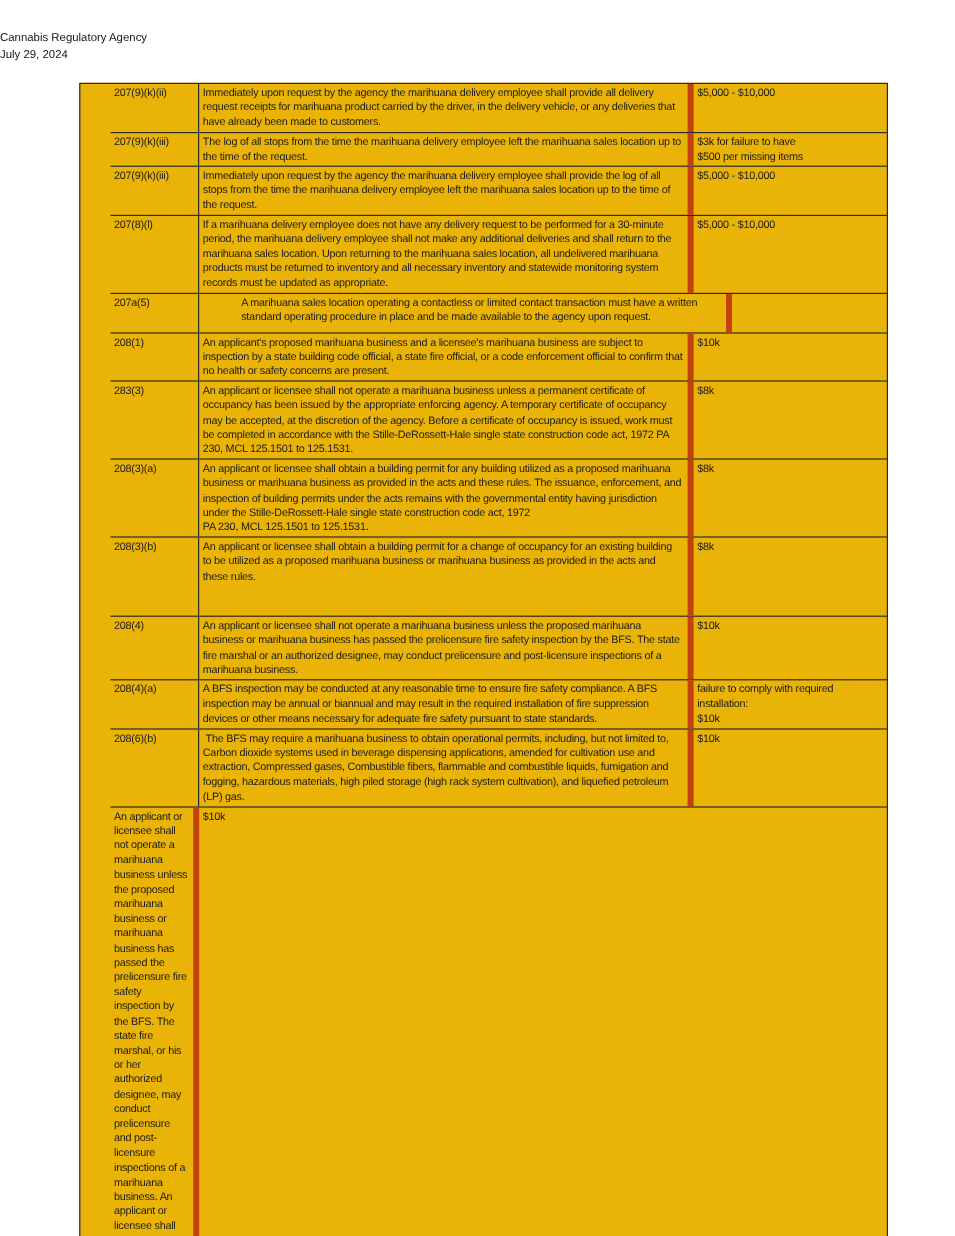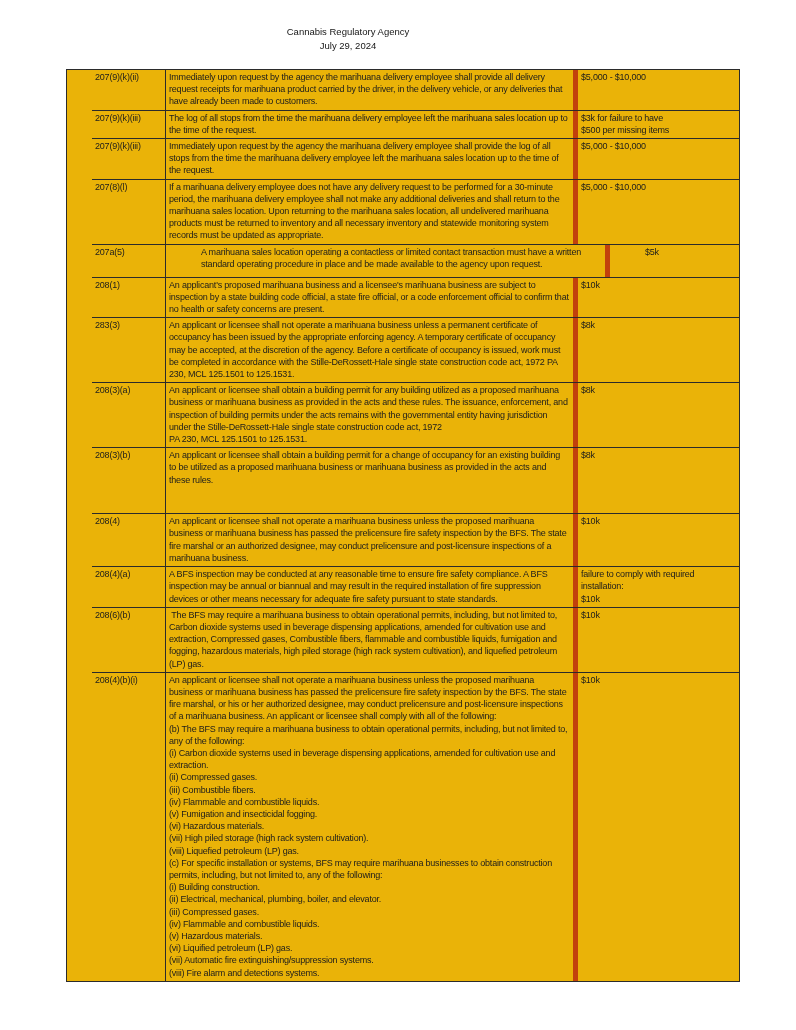--- a/index.html
+++ b/index.html
@@ -9,21 +9,20 @@
     font-family: "Liberation Sans", "DejaVu Sans", sans-serif;
     color: #1c1c1c;
     position: relative;
     overflow: hidden;
   }
   .doc-header {
     position: absolute;
     top: 25px;
     left: 0;
     width: 696px;
-    text-align: center;
     font-size: 9.5px;
     line-height: 14px;
     color: #161616;
   }
   .penalty-table {
     position: absolute;
     left: 66px;
     top: 69px;
     width: 674px;
     border: 1.5px solid #2b2b2b;
@@ -77,21 +76,20 @@
       <div class="cell pen-cell">$5,000 - $10,000</div>
     </div>
     <div class="trow">
       <div class="cell rule-cell">207(8)(l)</div>
       <div class="cell desc-cell">If a marihuana delivery employee does not have any delivery request to be performed for a 30-minute period, the marihuana delivery employee shall not make any additional deliveries and shall return to the marihuana sales location. Upon returning to the marihuana sales location, all undelivered marihuana products must be returned to inventory and all necessary inventory and statewide monitoring system records must be updated as appropriate.</div>
       <div class="cell pen-cell">$5,000 - $10,000</div>
     </div>
     <div class="trow">
       <div class="cell rule-cell">207a(5)</div>
       <div class="cell desc-cell">A marihuana sales location operating a contactless or limited contact transaction must have a written standard operating procedure in place and be made available to the agency upon request.</div>
-      <div class="cell pen-cell">$5k</div>
     </div>
     <div class="trow">
       <div class="cell rule-cell">208(1)</div>
       <div class="cell desc-cell">An applicant's proposed marihuana business and a licensee's marihuana business are subject to inspection by a state building code official, a state fire official, or a code enforcement official to confirm that no health or safety concerns are present.</div>
       <div class="cell pen-cell">$10k</div>
     </div>
     <div class="trow">
       <div class="cell rule-cell">283(3)</div>
       <div class="cell desc-cell">An applicant or licensee shall not operate a marihuana business unless a permanent certificate of occupancy has been issued by the appropriate enforcing agency. A temporary certificate of occupancy may be accepted, at the discretion of the agency. Before a certificate of occupancy is issued, work must be completed in accordance with the Stille-DeRossett-Hale single state construction code act, 1972 PA 230, MCL 125.1501 to 125.1531.</div>
       <div class="cell pen-cell">$8k</div>
@@ -117,21 +115,20 @@
       <div class="cell desc-cell">A BFS inspection may be conducted at any reasonable time to ensure fire safety compliance. A BFS inspection may be annual or biannual and may result in the required installation of fire suppression devices or other means necessary for adequate fire safety pursuant to state standards.</div>
       <div class="cell pen-cell">failure to comply with required installation:
 $10k</div>
     </div>
     <div class="trow">
       <div class="cell rule-cell">208(6)(b)</div>
       <div class="cell desc-cell">&nbsp;The BFS may require a marihuana business to obtain operational permits, including, but not limited to, Carbon dioxide systems used in beverage dispensing applications, amended for cultivation use and extraction, Compressed gases, Combustible fibers, flammable and combustible liquids, fumigation and fogging, hazardous materials, high piled storage (high rack system cultivation), and liquefied petroleum (LP) gas.</div>
       <div class="cell pen-cell">$10k</div>
     </div>
     <div class="trow">
-      <div class="cell rule-cell">208(4)(b)(i)</div>
       <div class="cell desc-cell">An applicant or licensee shall not operate a marihuana business unless the proposed marihuana business or marihuana business has passed the prelicensure fire safety inspection by the BFS. The state fire marshal, or his or her authorized designee, may conduct prelicensure and post-licensure inspections of a marihuana business. An applicant or licensee shall comply with all of the following:
 (b) The BFS may require a marihuana business to obtain operational permits, including, but not limited to, any of the following:
 (i) Carbon dioxide systems used in beverage dispensing applications, amended for cultivation use and extraction.
 (ii) Compressed gases.
 (iii) Combustible fibers.
 (iv) Flammable and combustible liquids.
 (v) Fumigation and insecticidal fogging.
 (vi) Hazardous materials.
 (vii) High piled storage (high rack system cultivation).
 (viii) Liquefied petroleum (LP) gas.

